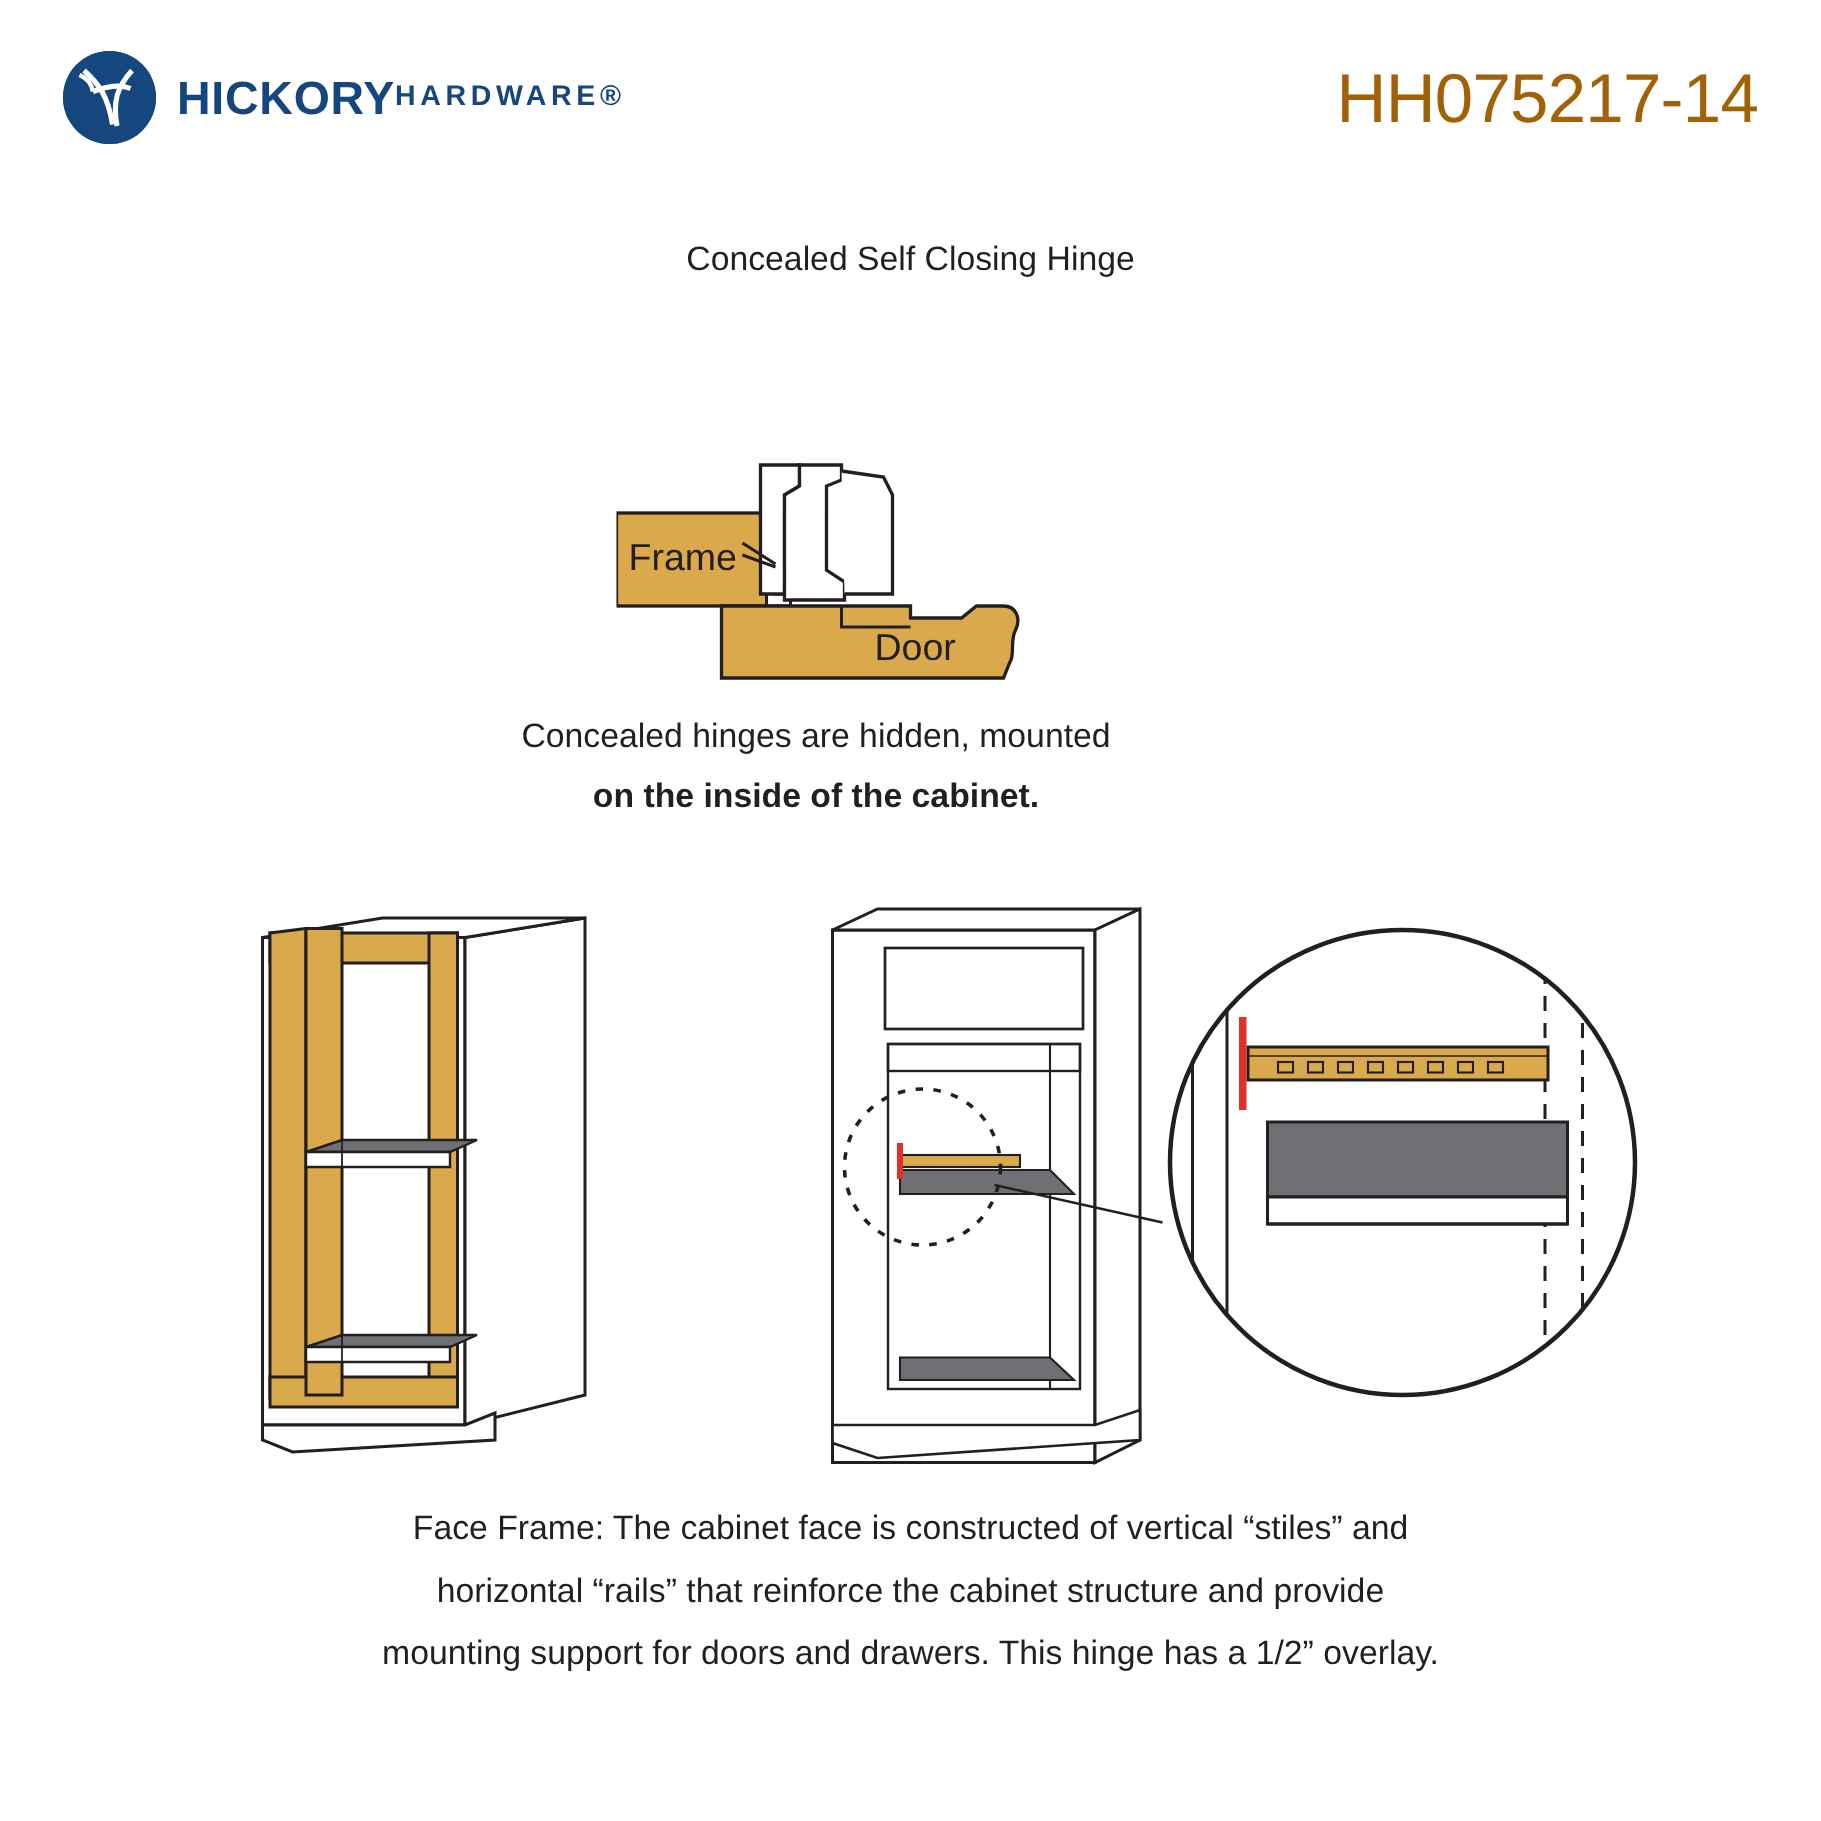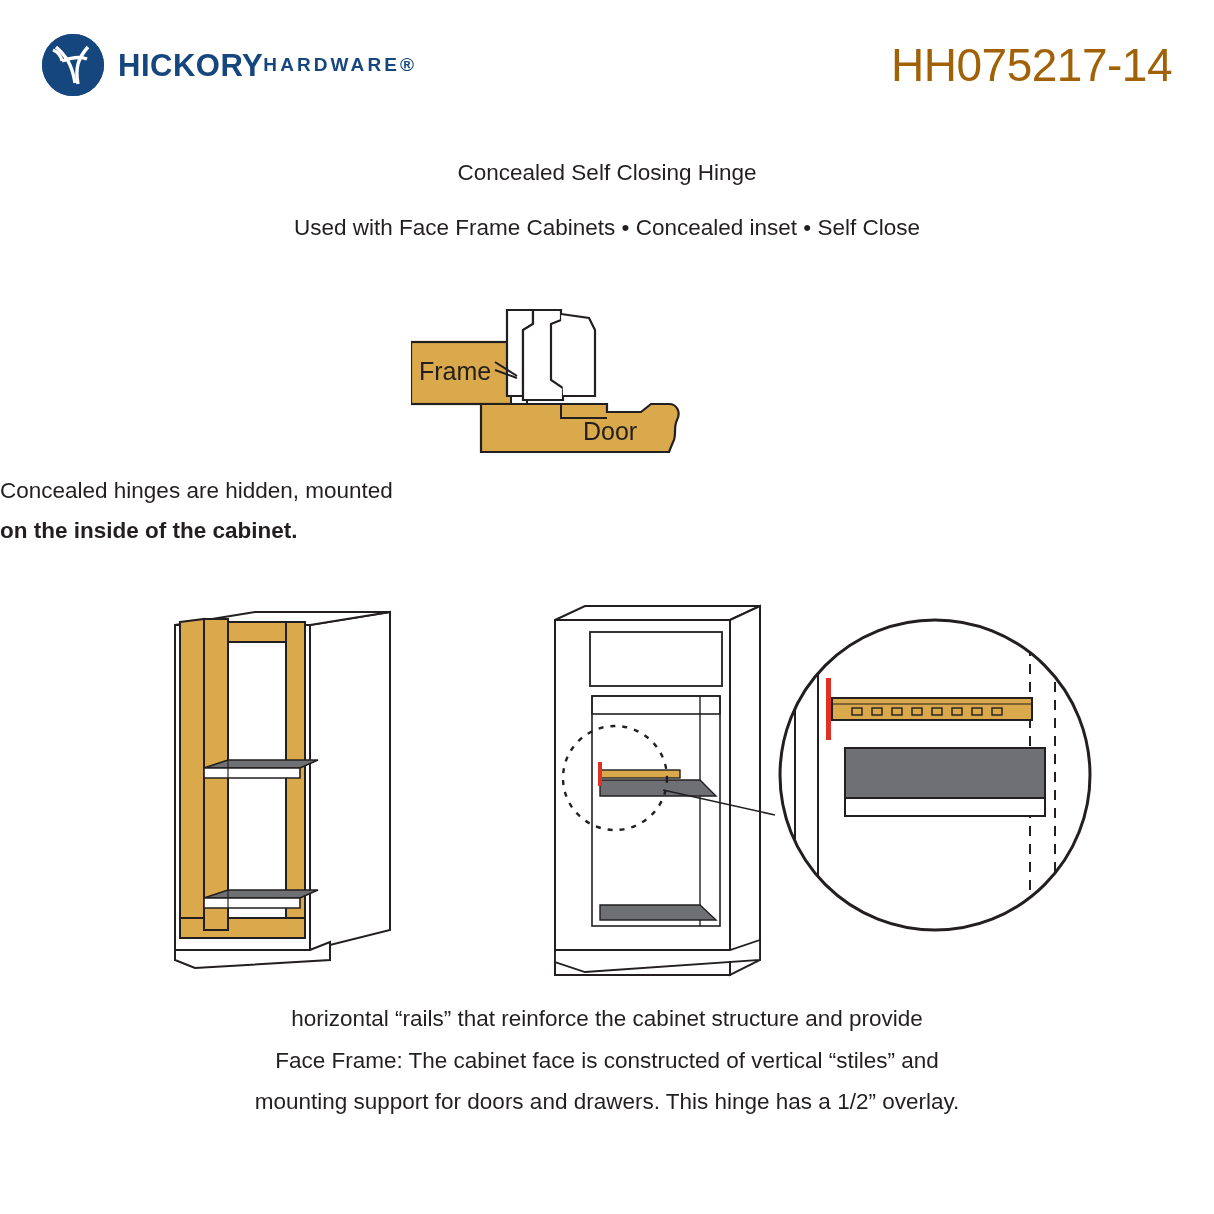--- a/index.html
+++ b/index.html
@@ -106,20 +106,21 @@
     font-family: "Liberation Sans", sans-serif;
     font-size: 25px;
     fill: #231f20;
   }
 
   .subcaption {
     position: absolute;
     top: 478px;
     left: 0;
     width: 1088px;
+    text-align: center;
   }
   .subcaption div {
     font-size: 22.5px;
     color: #231f20;
   }
   .subcaption div + div { margin-top: 14px; font-weight: bold; }
 
   
   .cabinets {
     position: absolute;
@@ -162,21 +163,20 @@
     <div class="brand-words">
       <div class="top">HICKORY</div>
       <div class="bottom">HARDWARE®</div>
     </div>
   </div>
   <div class="sku">HH075217-14</div>
 </div>
 
 <div class="headline">
   <div class="line1">Concealed Self Closing Hinge</div>
-  <div class="line2">Used with Face Frame Cabinets • Concealed inset • Self Close</div>
 </div>
 
 <div class="crosssection">
   <svg width="420" height="180" viewBox="0 0 420 180">
 
     <g>
       <rect x="0" y="42" width="110" height="62" fill="#d9a94b" stroke="#231f20" stroke-width="2.2"></rect>
     </g>
 
     <g>
@@ -285,16 +285,16 @@
 
         <rect x="845" y="148" width="200" height="50" fill="#6e7073" stroke="#231f20" stroke-width="2"></rect>
         <rect x="845" y="198" width="200" height="18" fill="#ffffff" stroke="#231f20" stroke-width="2"></rect>
         <line x1="845" y1="216" x2="1045" y2="216" stroke="#231f20" stroke-width="2"></line>
       </g>
     </g>
   </svg>
 </div>
 
 <div class="footer">
+  <div>Face Frame: The cabinet face is constructed of vertical “stiles” and</div>
   <div>horizontal “rails” that reinforce the cabinet structure and provide</div>
-  <div>Face Frame: The cabinet face is constructed of vertical “stiles” and</div>
   <div>mounting support for doors and drawers. This hinge has a 1/2” overlay.</div>
 </div>
 
 </body></html>

